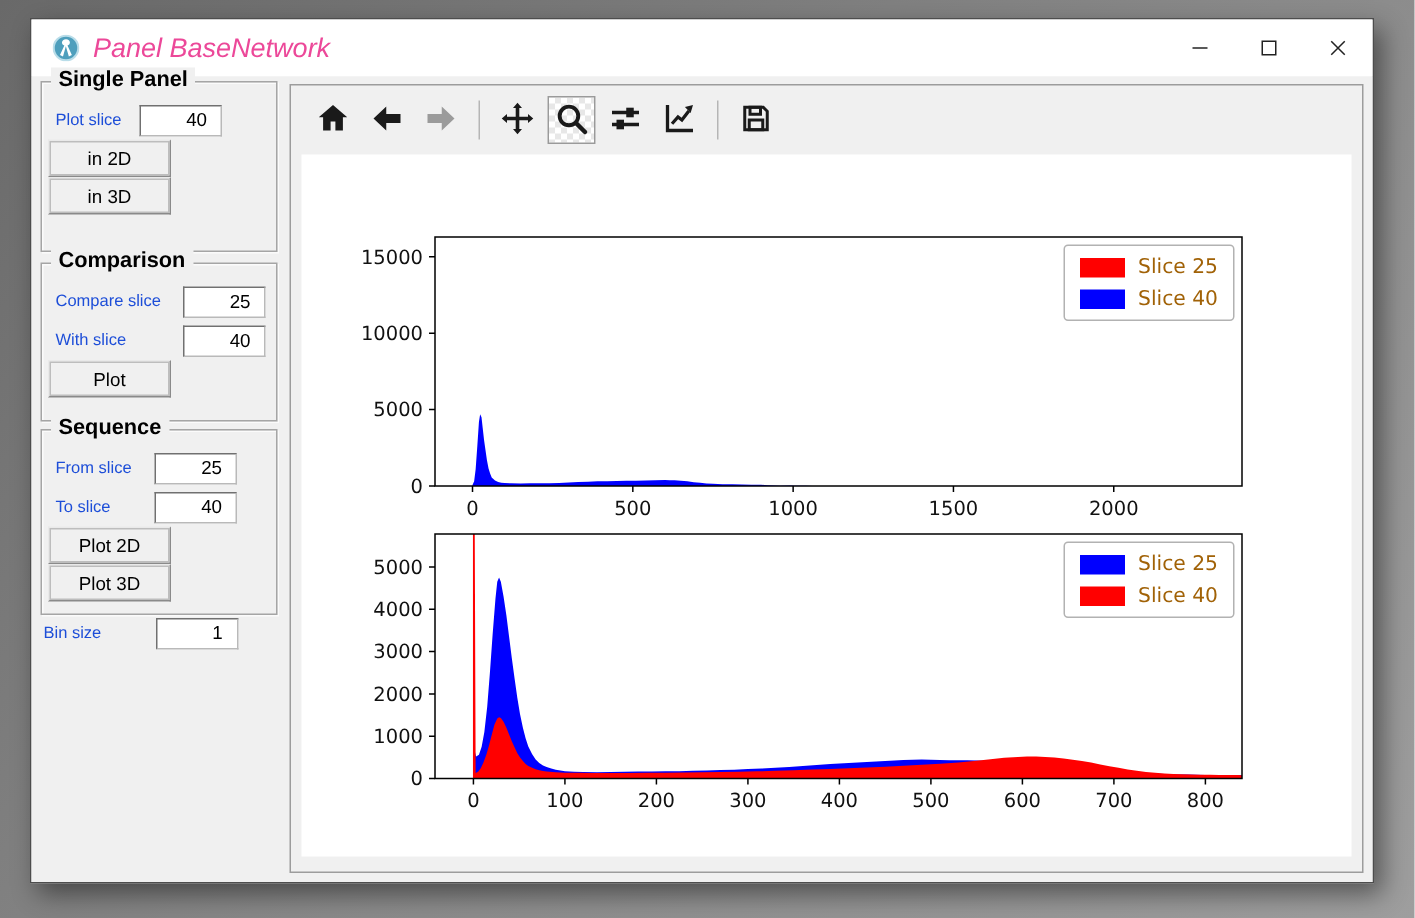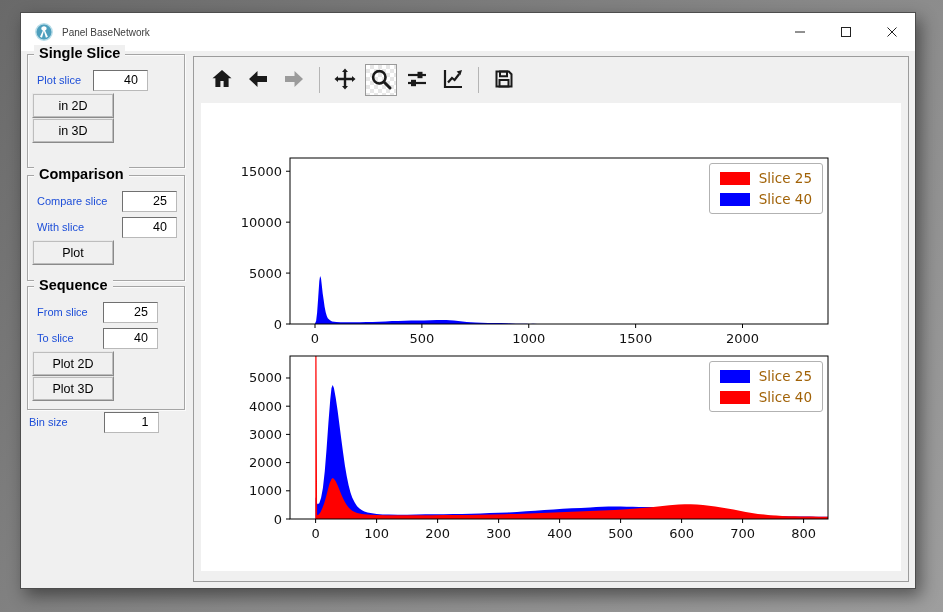--- a/index.html
+++ b/index.html
@@ -13,21 +13,21 @@
     position:absolute;left:20px;top:12px;width:896px;height:577px;
     background:#f0f0f0;border:1px solid #4d4d4d;
     box-shadow:5px 7px 16px rgba(0,0,0,.45);
     box-sizing:border-box;
   }
   .titlebar{
     height:38px;background:#ffffff;display:flex;align-items:center;
     padding-left:14px;box-sizing:border-box;
   }
   .appicon{width:18px;height:18px;margin-right:9px;display:inline-flex;}
-  .wtitle{font-size:10px;color:#404040;}
+  .wtitle{font-size:18px;color:#ec4899;font-style:italic;}
   .win-controls{margin-left:auto;display:flex;height:100%;}
   .wc{width:46px;height:100%;display:flex;align-items:center;justify-content:center;cursor:default;}
   .wc svg{width:12px;height:12px;}
   .client{position:absolute;top:38px;left:0;right:0;bottom:0;background:#f0f0f0;}
 
   
   .sidebar{position:absolute;left:6px;top:0;width:158px;}
   .group{
     position:relative;border:1px solid #a5a5a5;box-shadow:1px 1px 0 #fbfbfb, inset 1px 1px 0 #fbfbfb;
     box-sizing:border-box;padding:12px 4px 4px 4px;margin-left:0;
@@ -122,21 +122,21 @@
           </svg>
       </div>
     </div>
   </div>
 
   <div class="client">
 
     <div class="sidebar">
 
       <div class="group g1 mr-a">
-        <div class="group-title">Single Slice</div>
+        <div class="group-title">Single Panel</div>
         <div class="srow">
           <span class="lbl">Plot slice</span>
           <input class="tkinput" value="40" style="">
         </div>
         <button class="tkbtn">in 2D</button>
         <button class="tkbtn">in 3D</button>
       </div>
 
       <div class="group g2 mr-b">
         <div class="group-title">Comparison</div>

